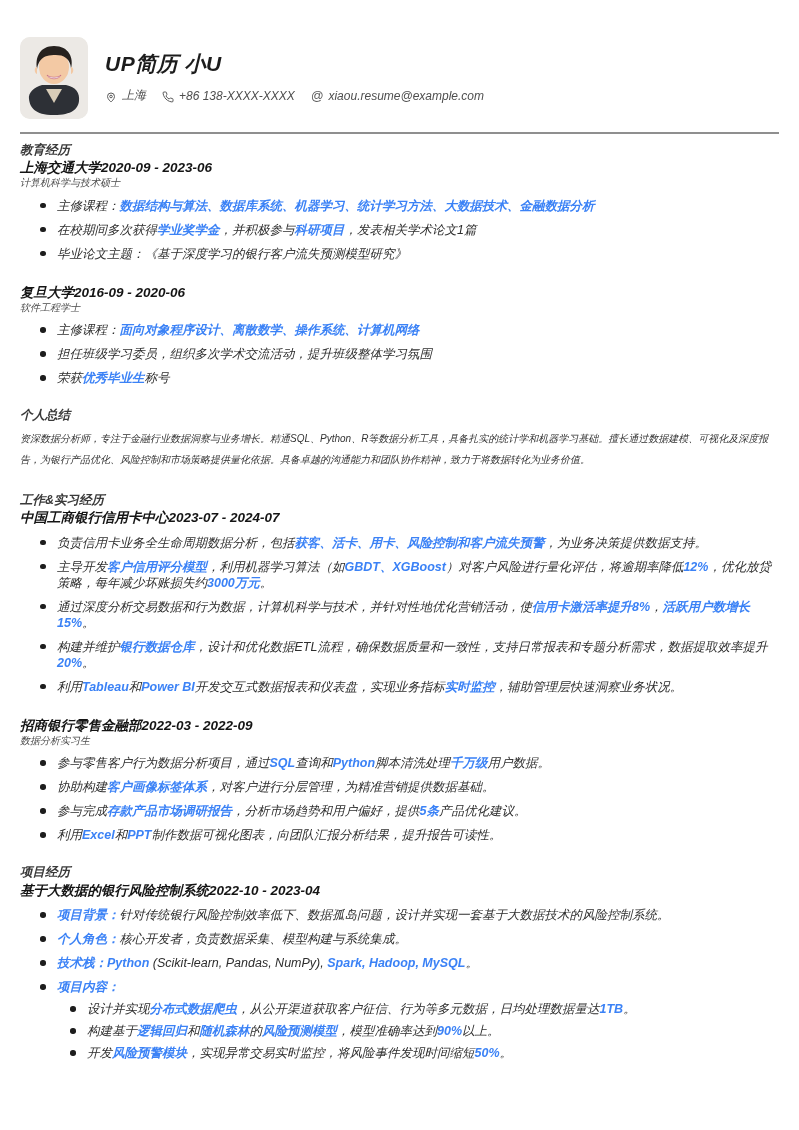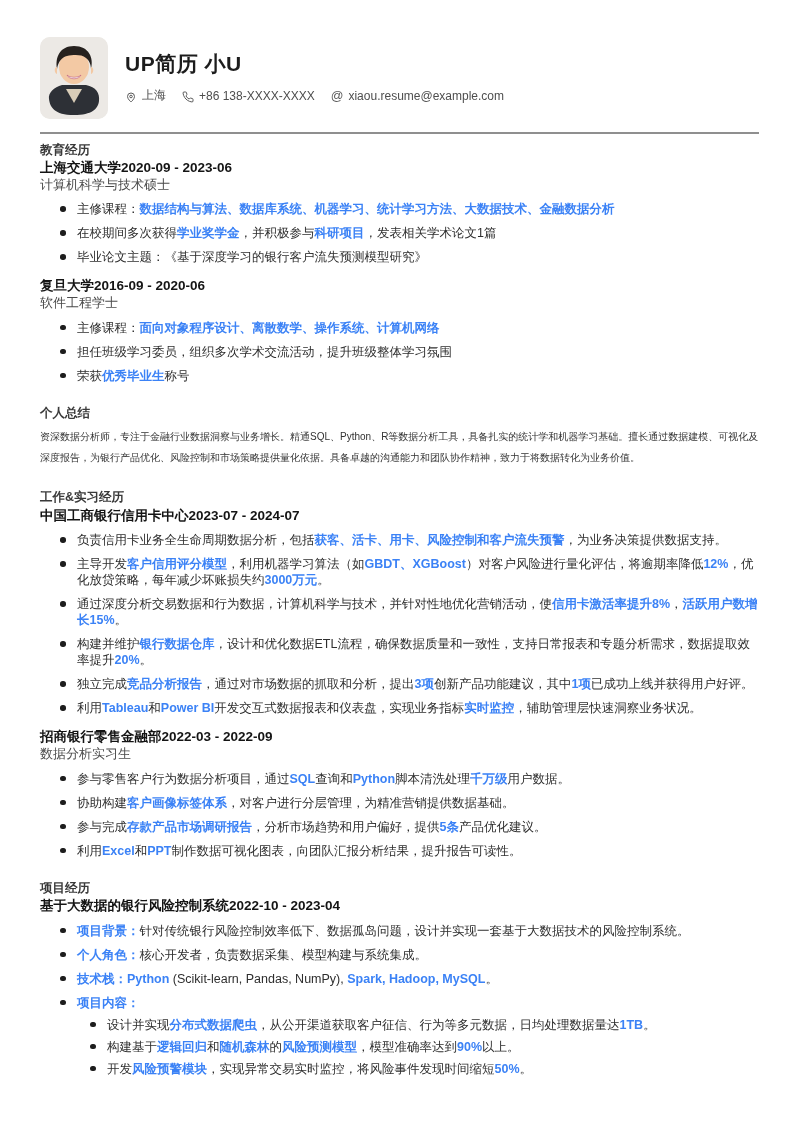--- a/index.html
+++ b/index.html
@@ -1,37 +1,37 @@
 <!DOCTYPE html>
 <html><head>
 <meta charset="utf-8">
 <style>
   html,body{margin:0;padding:0;background:#ffffff;width:799px;height:1130px;overflow:hidden;}
   body{font-family:"Liberation Sans","DejaVu Sans",sans-serif;color:#2e2e2e;-webkit-font-smoothing:antialiased;}
-  .page{padding:0 40px;}
+  .page{padding:0 20px;font-style:italic;}
   
   header{display:flex;gap:17px;padding-top:37px;align-items:flex-start;}
   .avatar{width:68px;height:82px;border-radius:10px;overflow:hidden;flex:none;background:#ece9e5;}
   .head-right{padding-top:8px;}
   h1{font-size:21px;line-height:1.2;margin:6px 0 0;color:#1c1c1c;font-weight:700;letter-spacing:.5px;}
   .contact{margin-top:11px;display:flex;gap:16px;font-size:12px;color:#4e4e4e;align-items:center;}
   .c-item{display:flex;gap:5px;align-items:flex-end;white-space:nowrap;}
   .c-item svg{display:block;}
   .at-glyph{font-size:12.5px;color:#5a5a5a;line-height:1;}
   .divider{border:none;border-top:2px solid #8f8f8f;margin:13px 0 0;}
   
   section{margin-top:21px;}
   #sec-education{margin-top:8px;}
   h2{font-size:12.5px;font-weight:600;color:#3a3a3a;margin:0;line-height:1.3;}
   .entry{margin-top:2px;}
-  .entry + .entry{margin-top:13px;}
+  .entry + .entry{margin-top:23px;}
   .row1,.row2{display:flex;justify-content:flex-start;align-items:baseline;}
   .org{font-size:13.5px;font-weight:700;color:#141414;line-height:1.25;}
   .date{font-size:13.5px;font-weight:700;color:#141414;line-height:1.25;}
-  .row2{font-size:13px;color:#4b4b4b;margin-top:0;line-height:1.25;}
+  .row2{font-size:10px;color:#4b4b4b;margin-top:0;line-height:1.25;}
   ul{list-style:none;margin:7px 0 0;padding:0;}
   li{position:relative;padding-left:37px;font-size:12.5px;line-height:1.28;margin-top:8px;color:#2e2e2e;}
   li::before{content:"";position:absolute;left:20px;top:5px;width:5.5px;height:5.5px;border-radius:50%;background:#1d1d1d;}
   li b{font-weight:700;color:#3b82f6;}
   ul.sub{margin-top:4px;}
   ul.sub li{padding-left:30px;margin-top:6px;}
   ul.sub li::before{left:13px;}
   
   .summary-text{font-size:10px;line-height:2.08;margin:6px 0 0;color:#333;}
 </style>
@@ -126,21 +126,20 @@
         <div class="entry">
           <div class="row1">
             <span class="org">中国工商银行信用卡中心</span>
             <span class="date">2023-07 - 2024-07</span>
           </div>
           <ul>
             <li><span>负责信用卡业务全生命周期数据分析，包括</span><b>获客、活卡、用卡、风险控制和客户流失预警</b><span>，为业务决策提供数据支持。</span></li>
             <li><span>主导开发</span><b>客户信用评分模型</b><span>，利用机器学习算法（如</span><b>GBDT、XGBoost</b><span>）对客户风险进行量化评估，将逾期率降低</span><b>12%</b><span>，优化放贷策略，每年减少坏账损失约</span><b>3000万元</b><span>。</span></li>
             <li><span>通过深度分析交易数据和行为数据，计算机科学与技术，并针对性地优化营销活动，使</span><b>信用卡激活率提升8%</b><span>，</span><b>活跃用户数增长15%</b><span>。</span></li>
             <li><span>构建并维护</span><b>银行数据仓库</b><span>，设计和优化数据ETL流程，确保数据质量和一致性，支持日常报表和专题分析需求，数据提取效率提升</span><b>20%</b><span>。</span></li>
-            <li><span>独立完成</span><b>竞品分析报告</b><span>，通过对市场数据的抓取和分析，提出</span><b>3项</b><span>创新产品功能建议，其中</span><b>1项</b><span>已成功上线并获得用户好评。</span></li>
             <li><span>利用</span><b>Tableau</b><span>和</span><b>Power BI</b><span>开发交互式数据报表和仪表盘，实现业务指标</span><b>实时监控</b><span>，辅助管理层快速洞察业务状况。</span></li>
           </ul>
         </div>
         <div class="entry">
           <div class="row1">
             <span class="org">招商银行零售金融部</span>
             <span class="date">2022-03 - 2022-09</span>
           </div>
           <div class="row2">
             <span>数据分析实习生</span>

